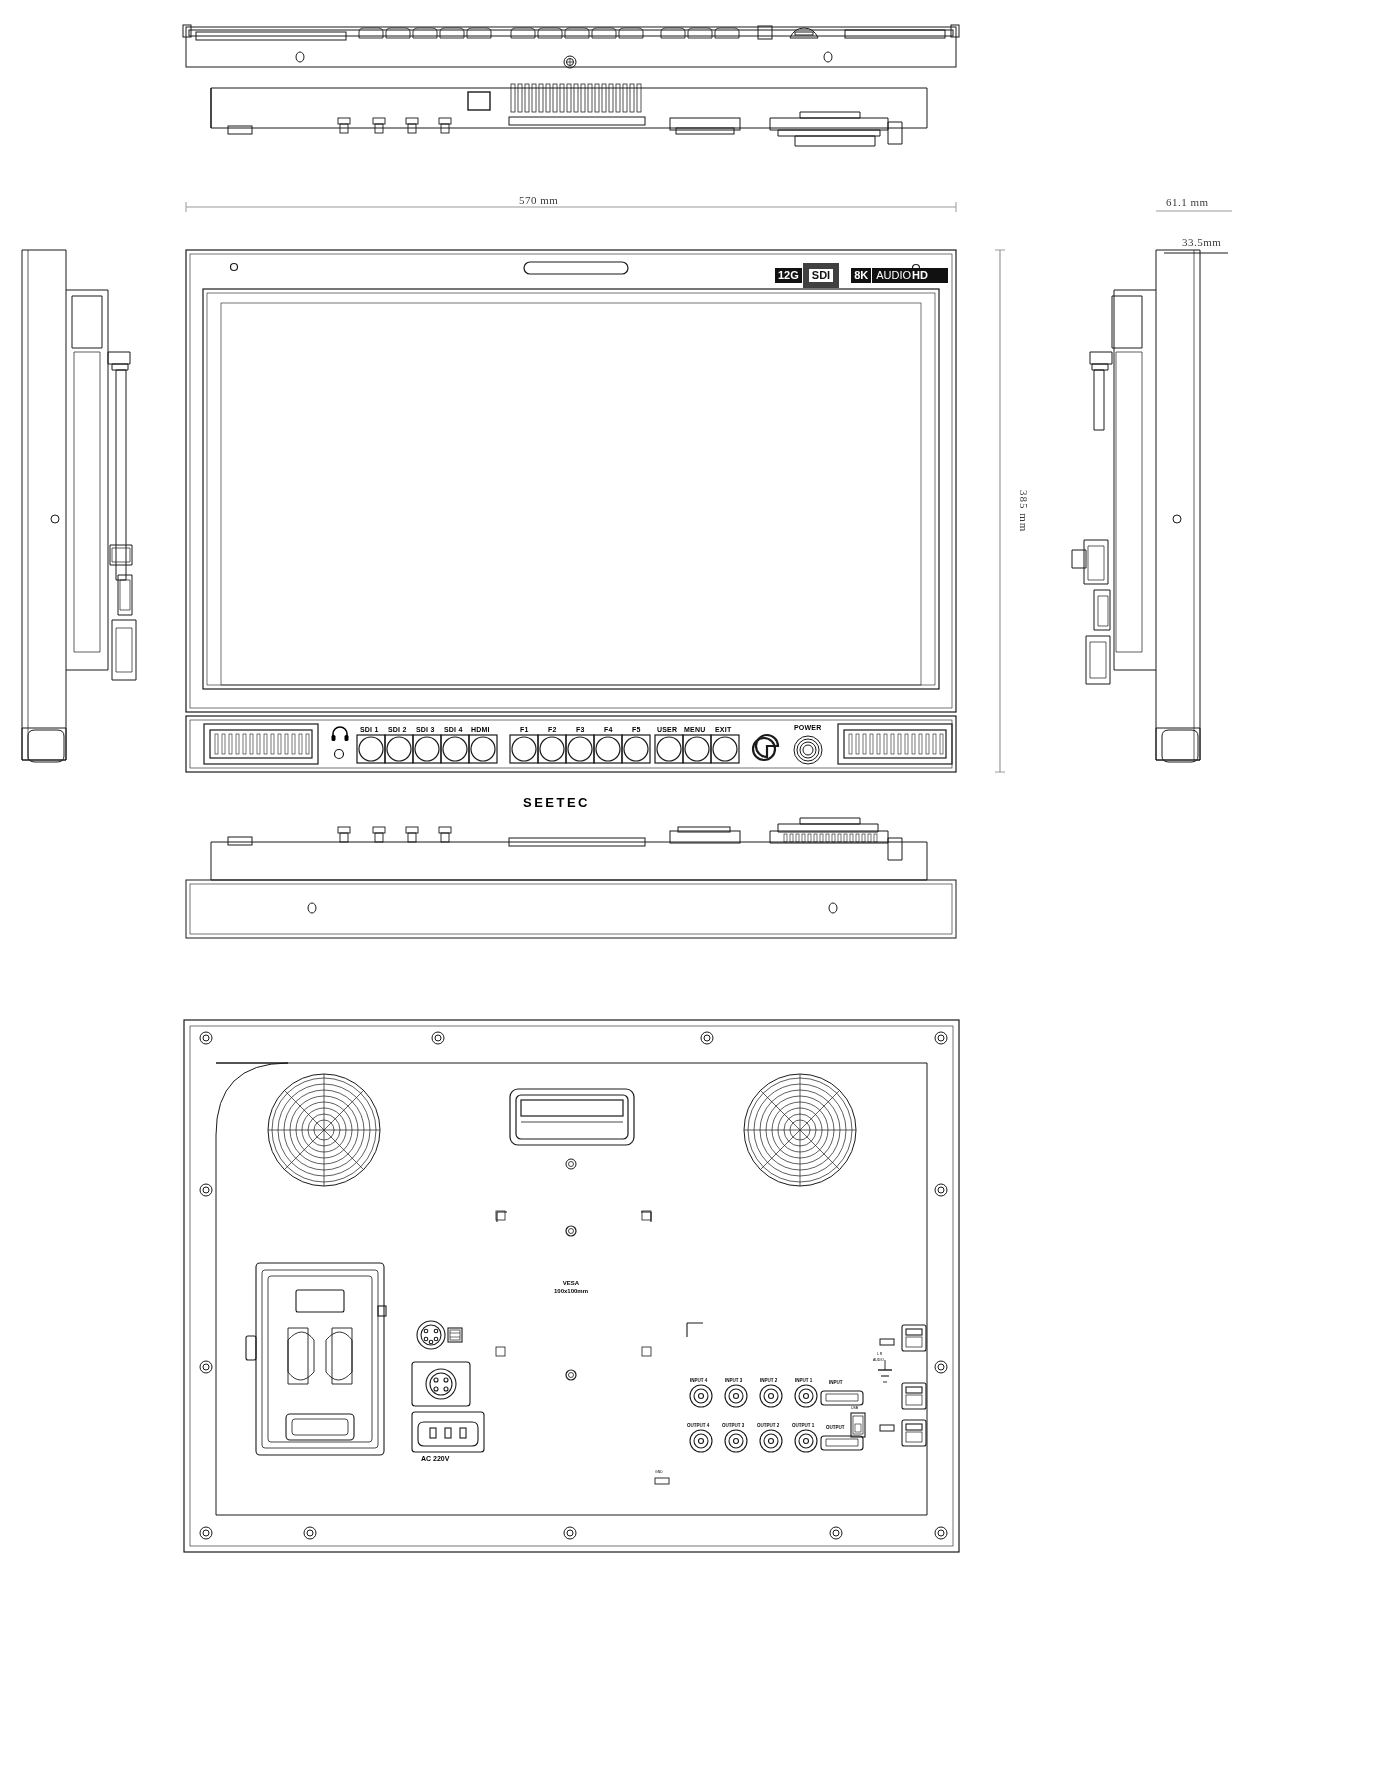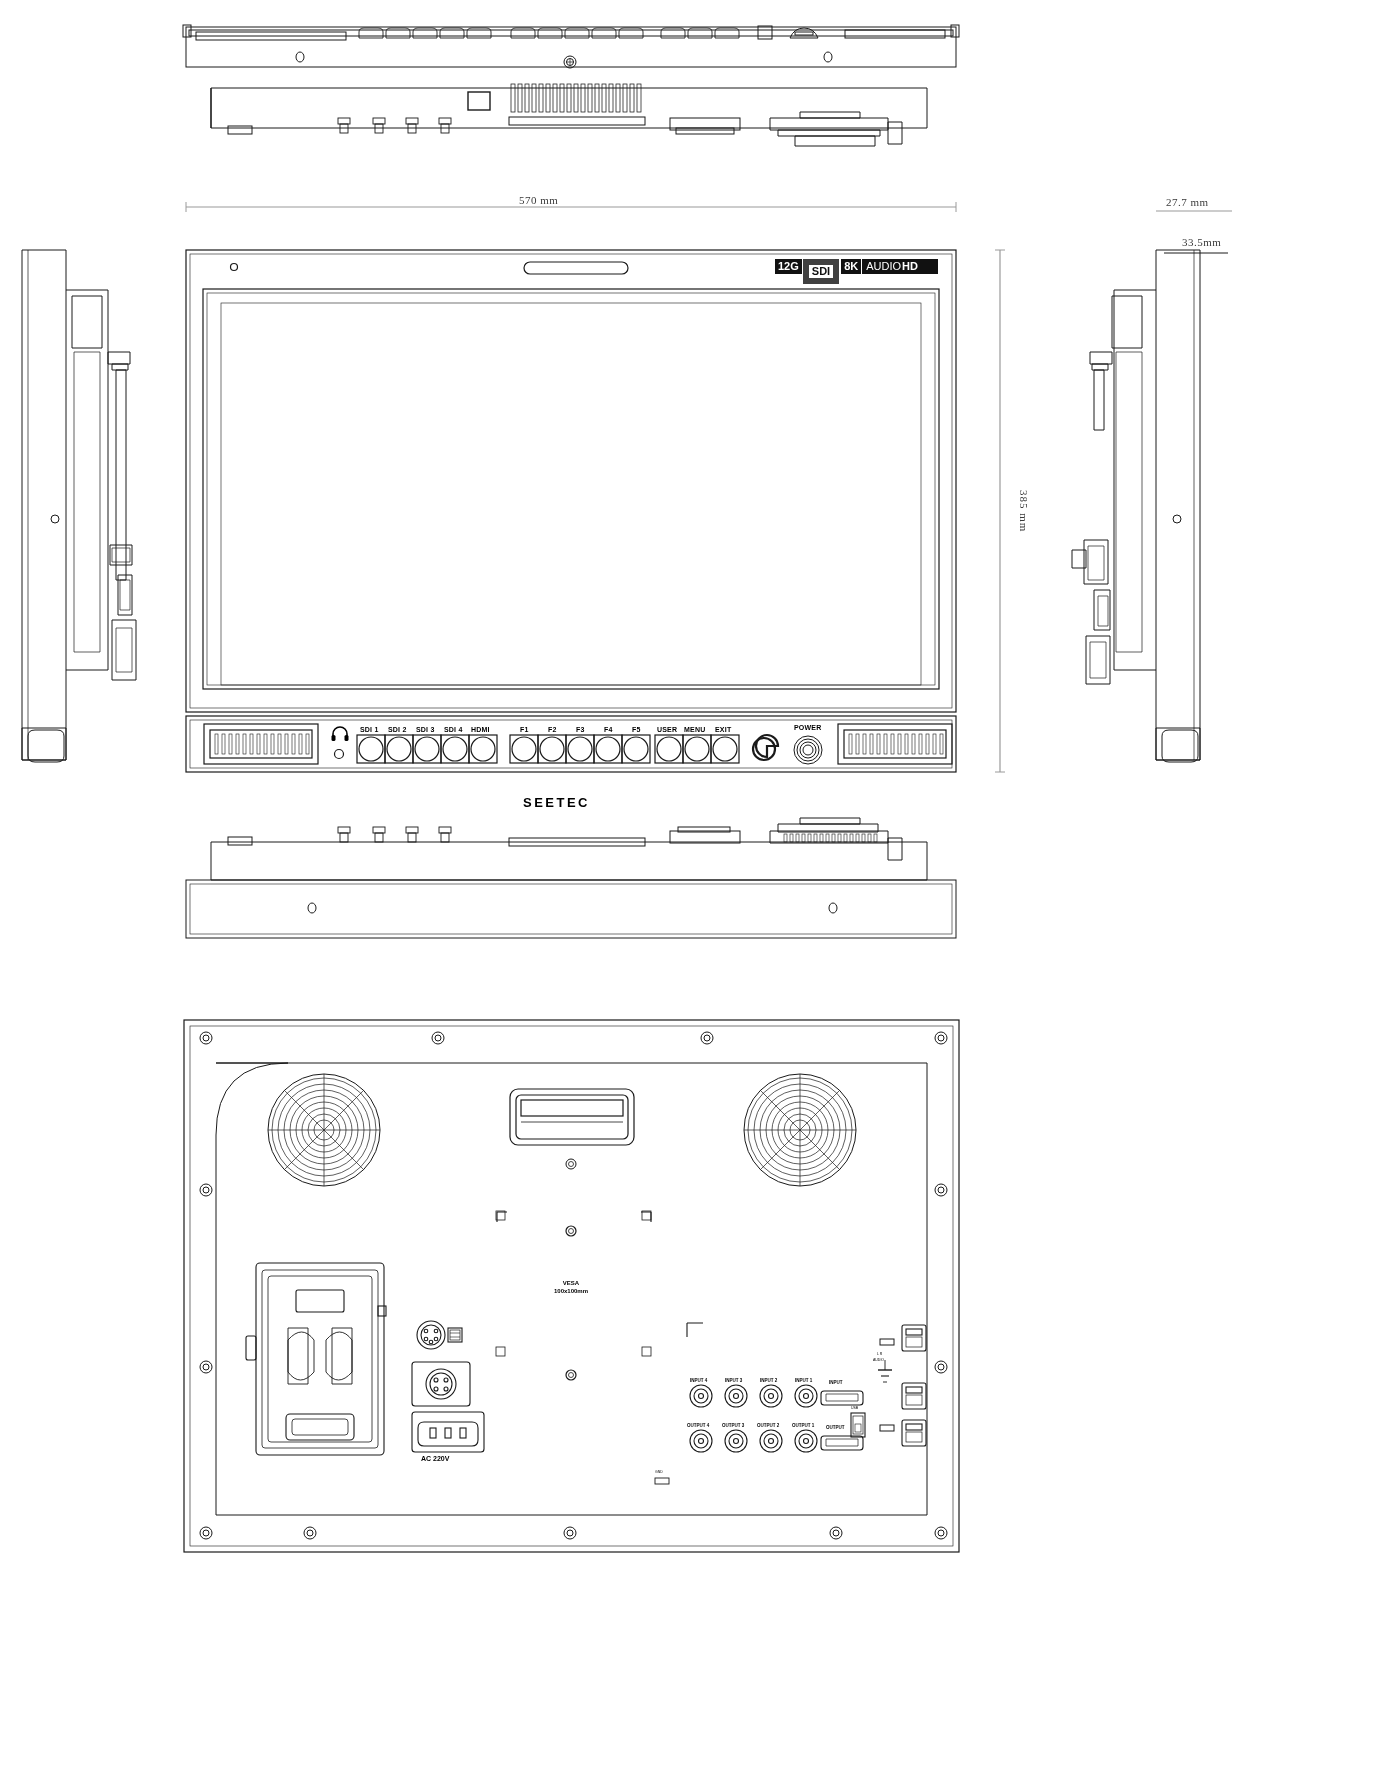--- a/index.html
+++ b/index.html
@@ -4,25 +4,25 @@
 <style>
   html,body{margin:0;padding:0;background:#ffffff;}
   body{width:1400px;height:1774px;position:relative;font-family:"Liberation Serif",serif;color:#111;overflow:hidden;}
   .stage{position:absolute;left:0;top:0;width:1400px;height:1774px;}
   svg{display:block;}
   .dim-label{position:absolute;font-family:"Liberation Serif",serif;font-size:11px;color:#3a3a3a;letter-spacing:.5px;white-space:nowrap;padding-left:14px;}
   .dim-label.small{font-size:11px;}
   .vert-label{position:absolute;font-family:"Liberation Serif",serif;font-size:11px;color:#3a3a3a;writing-mode:vertical-rl;text-orientation:mixed;letter-spacing:1px;}
   .btn-cap{position:absolute;font-family:"Liberation Sans",sans-serif;font-size:7px;font-weight:700;color:#000;white-space:nowrap;letter-spacing:.2px;}
   .brand{position:absolute;font-family:"Liberation Sans",sans-serif;font-weight:700;font-size:13px;letter-spacing:2.5px;color:#000;}
-  .badge-wrap{position:absolute;display:flex;align-items:flex-start;height:33px;}
+  .badge-wrap{position:absolute;display:flex;align-items:center;height:33px;}
   .bdg{font-family:"Liberation Sans",sans-serif;font-weight:700;font-size:11px;line-height:15px;padding:0 3px;}
   .bdg.dark{background:#111;color:#fff;}
   .bdg.light{background:#fff;color:#111;border:6px solid #404040;margin-left:1px;line-height:13px;}
-  .bdg.darkb{background:#111;color:#fff;margin-left:2px;}
+  .bdg.darkb{background:#111;color:#fff;margin-left:12px;}
   .bdg.thin{font-weight:400;}
   .vesa{position:absolute;font-family:"Liberation Sans",sans-serif;font-size:6px;font-weight:700;text-align:center;color:#000;line-height:1.25;white-space:nowrap;}
   .ac{position:absolute;font-family:"Liberation Sans",sans-serif;font-size:7px;font-weight:700;color:#000;}
   .port-cap{position:absolute;font-family:"Liberation Sans",sans-serif;font-size:4.5px;font-weight:700;color:#000;white-space:nowrap;}
   .tiny{position:absolute;font-family:"Liberation Sans",sans-serif;font-size:3.5px;color:#000;white-space:nowrap;}
 </style>
 </head>
 <body>
 
 <div class="stage">
@@ -531,21 +531,21 @@
       <rect x="902" y="1420" width="24" height="26" rx="2"></rect>
       <rect x="906" y="1424" width="16" height="6"></rect>
       <rect x="906" y="1432" width="16" height="10" stroke-width="0.7"></rect>
     </g>
     <rect x="655" y="1478" width="14" height="6" stroke-width="0.9"></rect>
   </g>
 </svg>
 
 <div class="dim-label" style="left:505px;top:194px;">570 mm</div>
 <div class="vert-label" style="left:1018px;top:490px;">385 mm</div>
-<div class="dim-label" style="left:1152px;top:196px;">27.7 mm</div>
+<div class="dim-label" style="left:1152px;top:196px;">61.1 mm</div>
 <div class="dim-label small" style="left:1168px;top:236px;">33.5mm</div>
 
 <div class="badge-wrap" style="left:775px;top:259px;">
   <span class="bdg dark">12G</span>
   <span class="bdg light">SDI</span>
   <span class="bdg darkb">8K</span>
   <span class="bdg dark thin" style="margin-left:1px;padding-left:4px;padding-right:1px;">AUDIO</span>
   <span class="bdg dark" style="margin-left:0;padding-left:0;padding-right:20px;">HD</span>
 </div>
 

